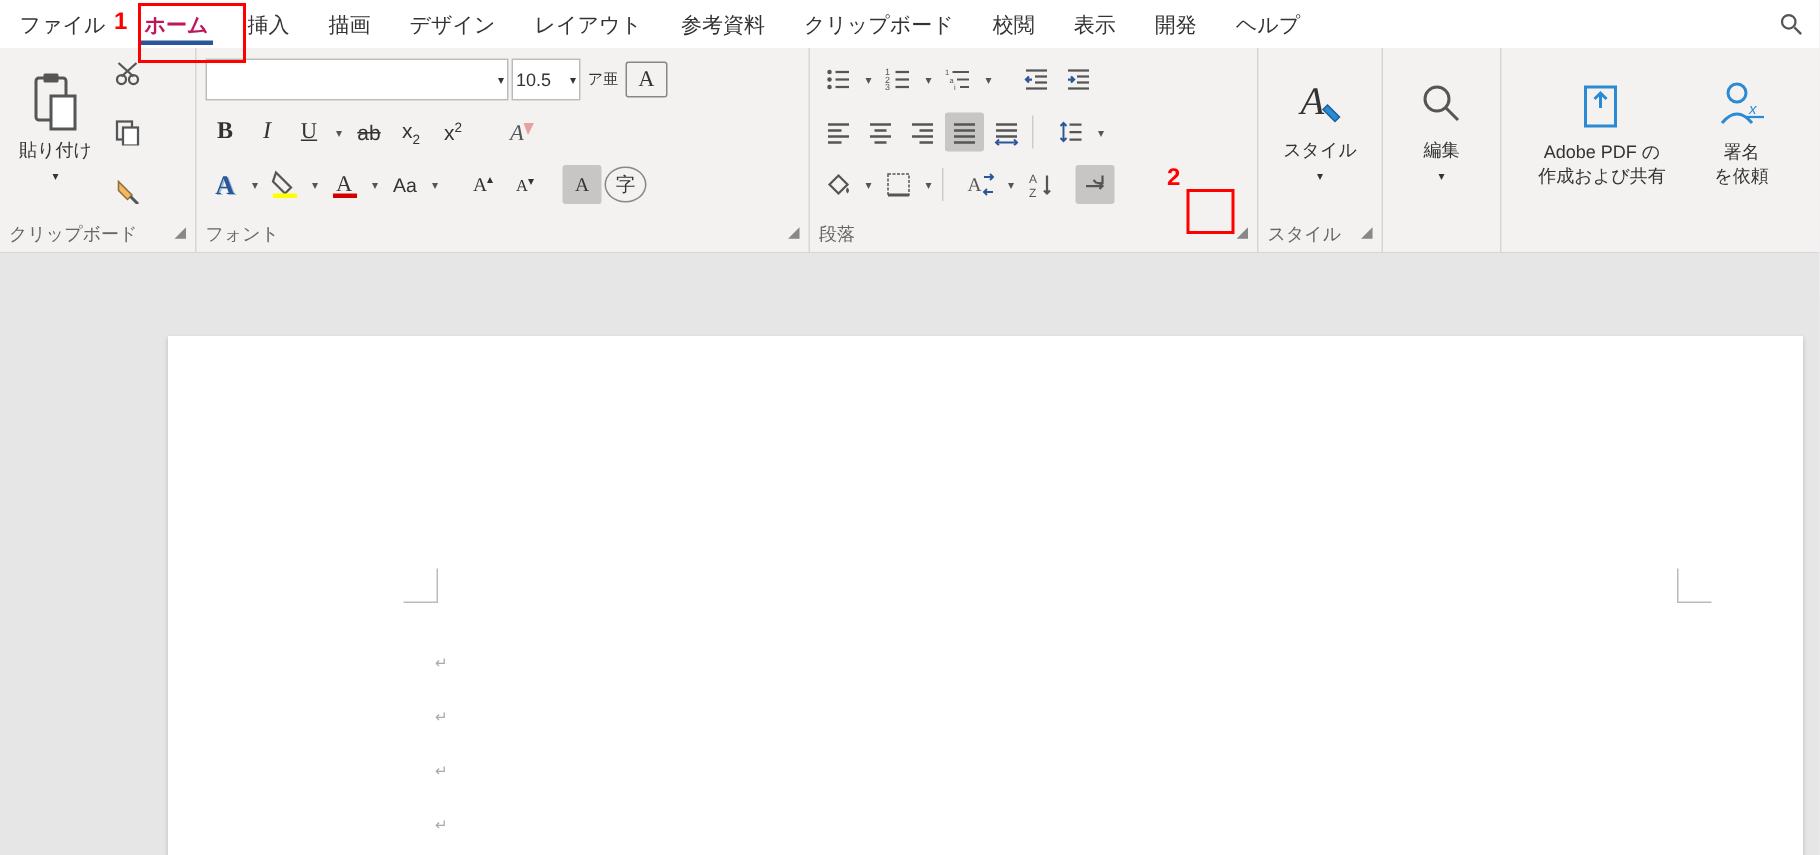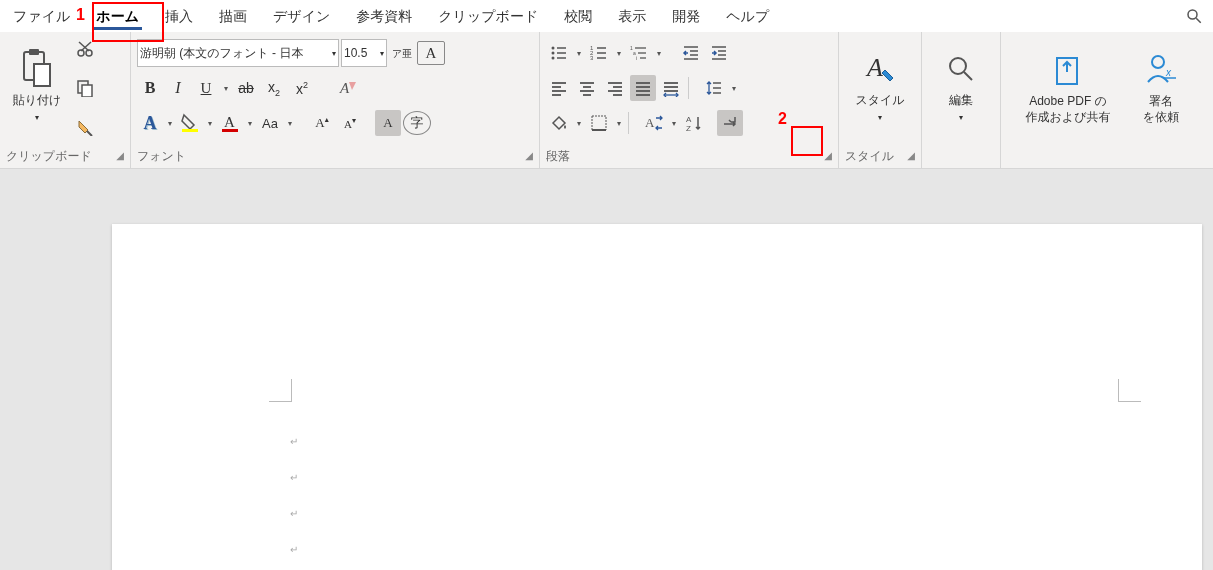--- a/index.html
+++ b/index.html
@@ -1,21 +1,21 @@
 <!DOCTYPE html>
 <html><head>
 <meta charset="utf-8">
 <style>
   html,body{margin:0;padding:0;font-family:"Yu Gothic UI","Meiryo",sans-serif;font-size:13px;color:#333;background:#e6e6e6;}
   body{width:1213px;height:570px;overflow:hidden;position:relative;}
   .ribbon{background:#fff;}
   
   .tabs{display:flex;align-items:center;height:32px;padding:0 0;background:#fff;}
   .tab{padding:0 13px;height:32px;line-height:32px;font-size:14px;color:#333;cursor:pointer;position:relative;}
-  .tab.active{font-weight:600;color:#000000;}
+  .tab.active{font-weight:600;color:#be185d;}
   .tab.active::after{content:"";position:absolute;left:10px;right:10px;bottom:2px;height:3px;background:#2b579a;}
   .search-box{margin-left:auto;padding:0 10px;}
   
   .ribbon-body{display:flex;height:136px;background:#f3f2f1;border-bottom:1px solid #d6d6d6;}
   .group{display:flex;flex-direction:column;border-right:1px solid #d6d6d6;padding:4px 6px 0 6px;}
   .group-content{flex:1;display:flex;align-items:flex-start;}
   .group-label{height:22px;line-height:20px;text-align:left;font-size:12px;color:#666;position:relative;}
   .launcher{position:absolute;right:0;bottom:2px;font-size:10px;color:#888;cursor:pointer;}
   .col{display:flex;flex-direction:column;justify-content:space-between;height:104px;}
   .row{display:flex;align-items:center;height:34px;gap:2px;}
@@ -44,20 +44,21 @@
 <body>
 
 <div class="ribbon">
 
   <div class="tabs">
     <div class="tab">ファイル</div>
     <div class="tab active">ホーム</div>
     <div class="tab">挿入</div>
     <div class="tab">描画</div>
     <div class="tab">デザイン</div>
+    <div class="tab">レイアウト</div>
     <div class="tab">参考資料</div>
     <div class="tab">クリップボード</div>
     <div class="tab">校閲</div>
     <div class="tab">表示</div>
     <div class="tab">開発</div>
     <div class="tab">ヘルプ</div>
     <div class="search-box">
       <svg width="18" height="18" viewBox="0 0 24 24">
           <circle cx="10" cy="10" r="6" fill="none" stroke="#555" stroke-width="2"></circle>
           <line x1="15" y1="15" x2="21" y2="21" stroke="#555" stroke-width="2"></line>
@@ -103,21 +104,20 @@
         </div>
       </div>
       <div class="group-label"><span>クリップボード</span><span class="launcher">◢</span></div>
     </div>
 
     <div class="group" style="min-width:396px;">
       <div class="group-content">
         <div class="col" style="width:100%;">
           <div class="row">
             <div class="font-select font-name">
-                <span>游明朝 (本文のフォント - 日本</span>
                 <span style="margin-left:auto;font-size:8px;">▾</span>
               </div>
             <div class="font-select font-size">
                 <span>10.5</span>
                 <span style="margin-left:auto;font-size:8px;">▾</span>
               </div>
             <div class="btn" style="width:20px;font-size:10px;line-height:9px;text-align:center;">ア亜</div>
             <div class="btn" style="border:1px solid #888;width:24px;height:22px;">
                 <span style="font-family:serif;font-size:15px;">A</span>
               </div>

